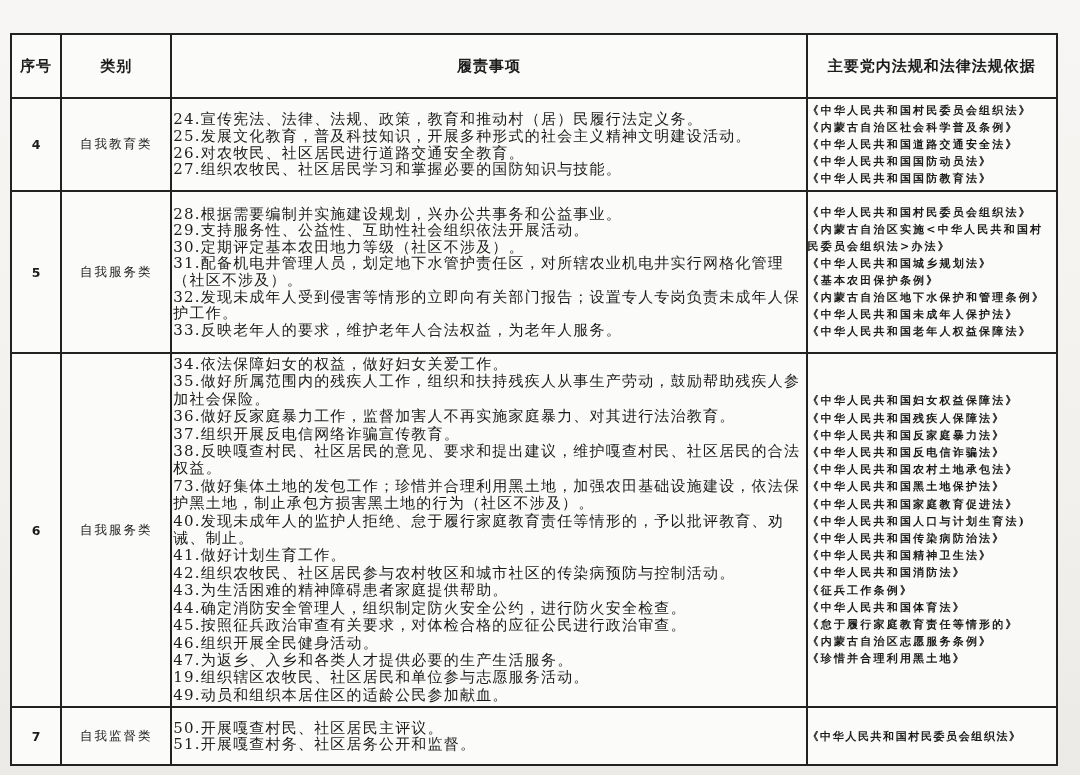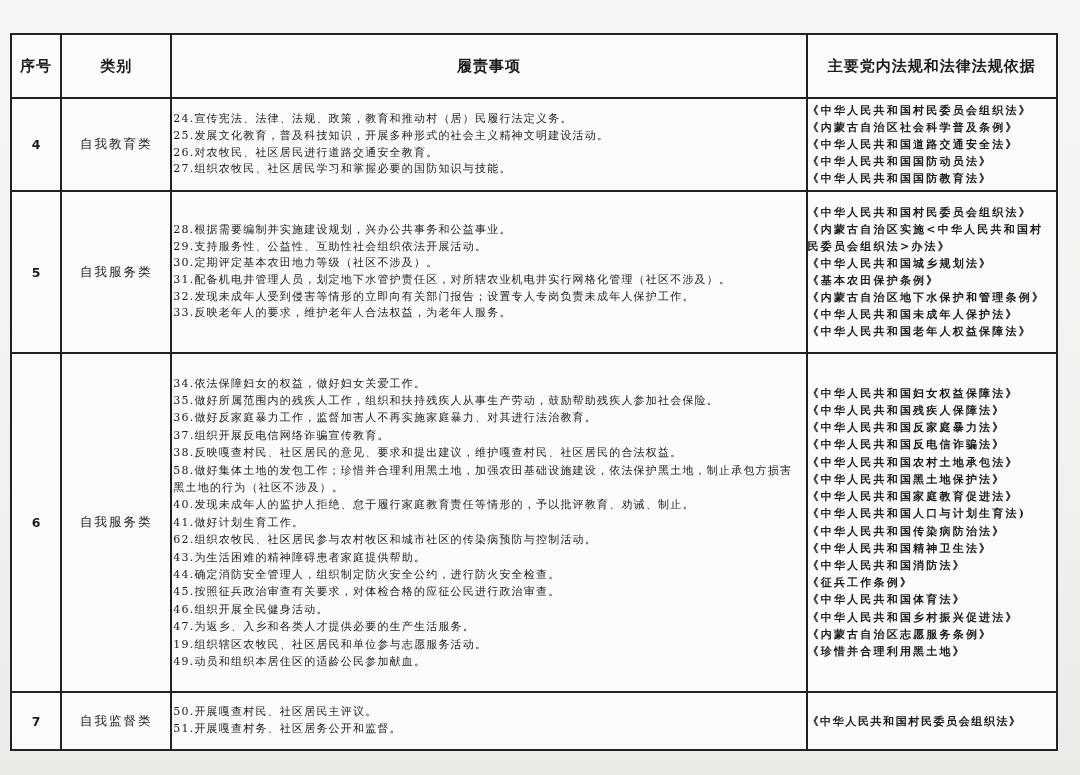--- a/index.html
+++ b/index.html
@@ -39,21 +39,21 @@
   .col-duty { width: 634px; }
   .col-basis { width: 250px; }
   .cell-no {
     text-align: center; font-size: 12.5px; font-weight: bold;
     font-family: "DejaVu Sans", "Liberation Sans", sans-serif;
   }
   .cell-cat {
     text-align: center; font-size: 12.5px; letter-spacing: 2px; border-radius: 21px;
   }
   .cell-duty {
-    font-size: 11px; line-height: 16.6px;
+    font-size: 15px; line-height: 16.6px;
     padding: 2px 2px 2px 1px !important;
     letter-spacing: 1.2px;
   }
   .cell-basis {
     font-size: 11px; line-height: 17px;
     padding: 1px 2px 1px 0 !important;
     letter-spacing: 2.2px;
     font-weight: bold;
   }
   .cell-duty .line, .cell-basis .line { display: block; white-space: normal; }
@@ -128,24 +128,24 @@
 
     <tr class="row-6">
       <td class="cell-no">6</td>
       <td class="cell-cat">自我服务类</td>
       <td class="cell-duty">
         <span class="line">34.依法保障妇女的权益，做好妇女关爱工作。</span>
         <span class="line">35.做好所属范围内的残疾人工作，组织和扶持残疾人从事生产劳动，鼓励帮助残疾人参加社会保险。</span>
         <span class="line">36.做好反家庭暴力工作，监督加害人不再实施家庭暴力、对其进行法治教育。</span>
         <span class="line">37.组织开展反电信网络诈骗宣传教育。</span>
         <span class="line">38.反映嘎查村民、社区居民的意见、要求和提出建议，维护嘎查村民、社区居民的合法权益。</span>
-        <span class="line">58.做好集体土地的发包工作；珍惜并合理利用黑土地，加强农田基础设施建设，依法保护黑土地，制止承包方损害黑土地的行为（社区不涉及）。</span>
+        <span class="line">73.做好集体土地的发包工作；珍惜并合理利用黑土地，加强农田基础设施建设，依法保护黑土地，制止承包方损害黑土地的行为（社区不涉及）。</span>
         <span class="line">40.发现未成年人的监护人拒绝、怠于履行家庭教育责任等情形的，予以批评教育、劝诫、制止。</span>
         <span class="line">41.做好计划生育工作。</span>
-        <span class="line">62.组织农牧民、社区居民参与农村牧区和城市社区的传染病预防与控制活动。</span>
+        <span class="line">42.组织农牧民、社区居民参与农村牧区和城市社区的传染病预防与控制活动。</span>
         <span class="line">43.为生活困难的精神障碍患者家庭提供帮助。</span>
         <span class="line">44.确定消防安全管理人，组织制定防火安全公约，进行防火安全检查。</span>
         <span class="line">45.按照征兵政治审查有关要求，对体检合格的应征公民进行政治审查。</span>
         <span class="line">46.组织开展全民健身活动。</span>
         <span class="line">47.为返乡、入乡和各类人才提供必要的生产生活服务。</span>
         <span class="line">19.组织辖区农牧民、社区居民和单位参与志愿服务活动。</span>
         <span class="line">49.动员和组织本居住区的适龄公民参加献血。</span>
       </td>
       <td class="cell-basis">
         <span class="line">《中华人民共和国妇女权益保障法》</span>
@@ -154,21 +154,21 @@
         <span class="line">《中华人民共和国反电信诈骗法》</span>
         <span class="line">《中华人民共和国农村土地承包法》</span>
         <span class="line">《中华人民共和国黑土地保护法》</span>
         <span class="line">《中华人民共和国家庭教育促进法》</span>
         <span class="line">《中华人民共和国人口与计划生育法)</span>
         <span class="line">《中华人民共和国传染病防治法》</span>
         <span class="line">《中华人民共和国精神卫生法》</span>
         <span class="line">《中华人民共和国消防法》</span>
         <span class="line">《征兵工作条例》</span>
         <span class="line">《中华人民共和国体育法》</span>
-        <span class="line">《中华人民共和国乡村振兴促进法》</span>
+        <span class="line">《怠于履行家庭教育责任等情形的》</span>
         <span class="line">《内蒙古自治区志愿服务条例》</span>
         <span class="line">《珍惜并合理利用黑土地》</span>
       </td>
     </tr>
 
     <tr class="row-7">
       <td class="cell-no">7</td>
       <td class="cell-cat">自我监督类</td>
       <td class="cell-duty">
         <span class="line">50.开展嘎查村民、社区居民主评议。</span>

